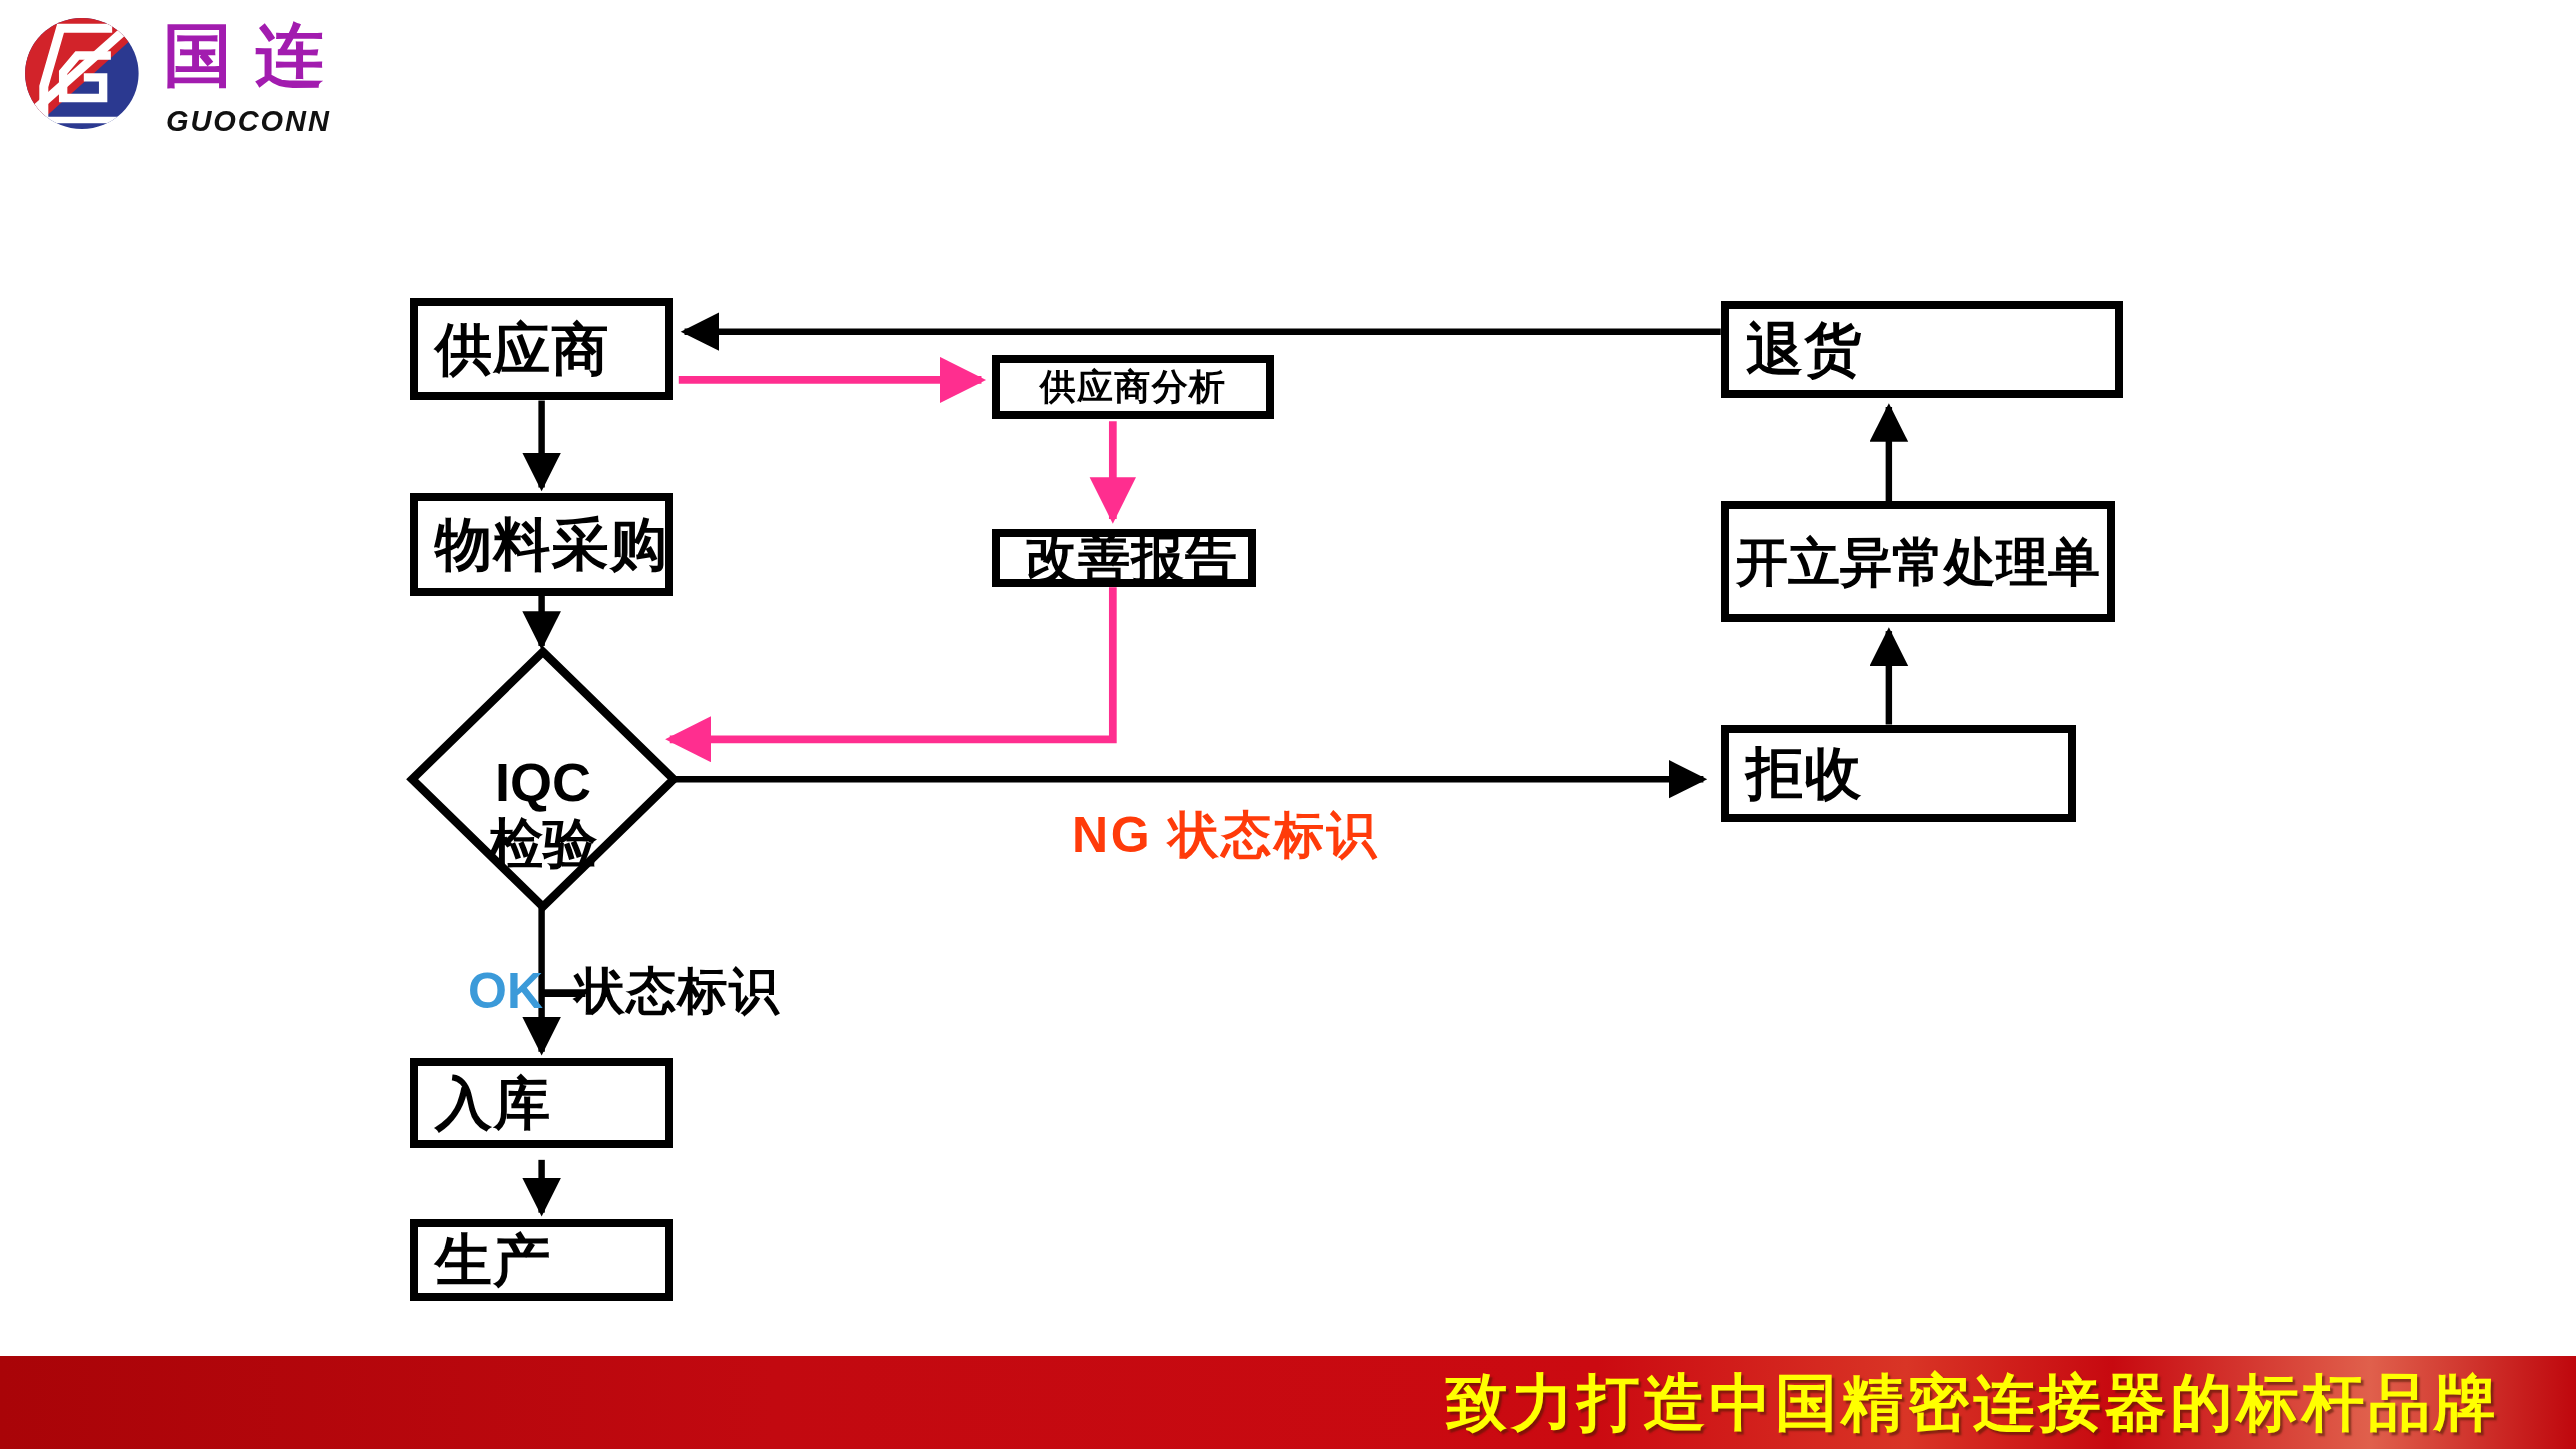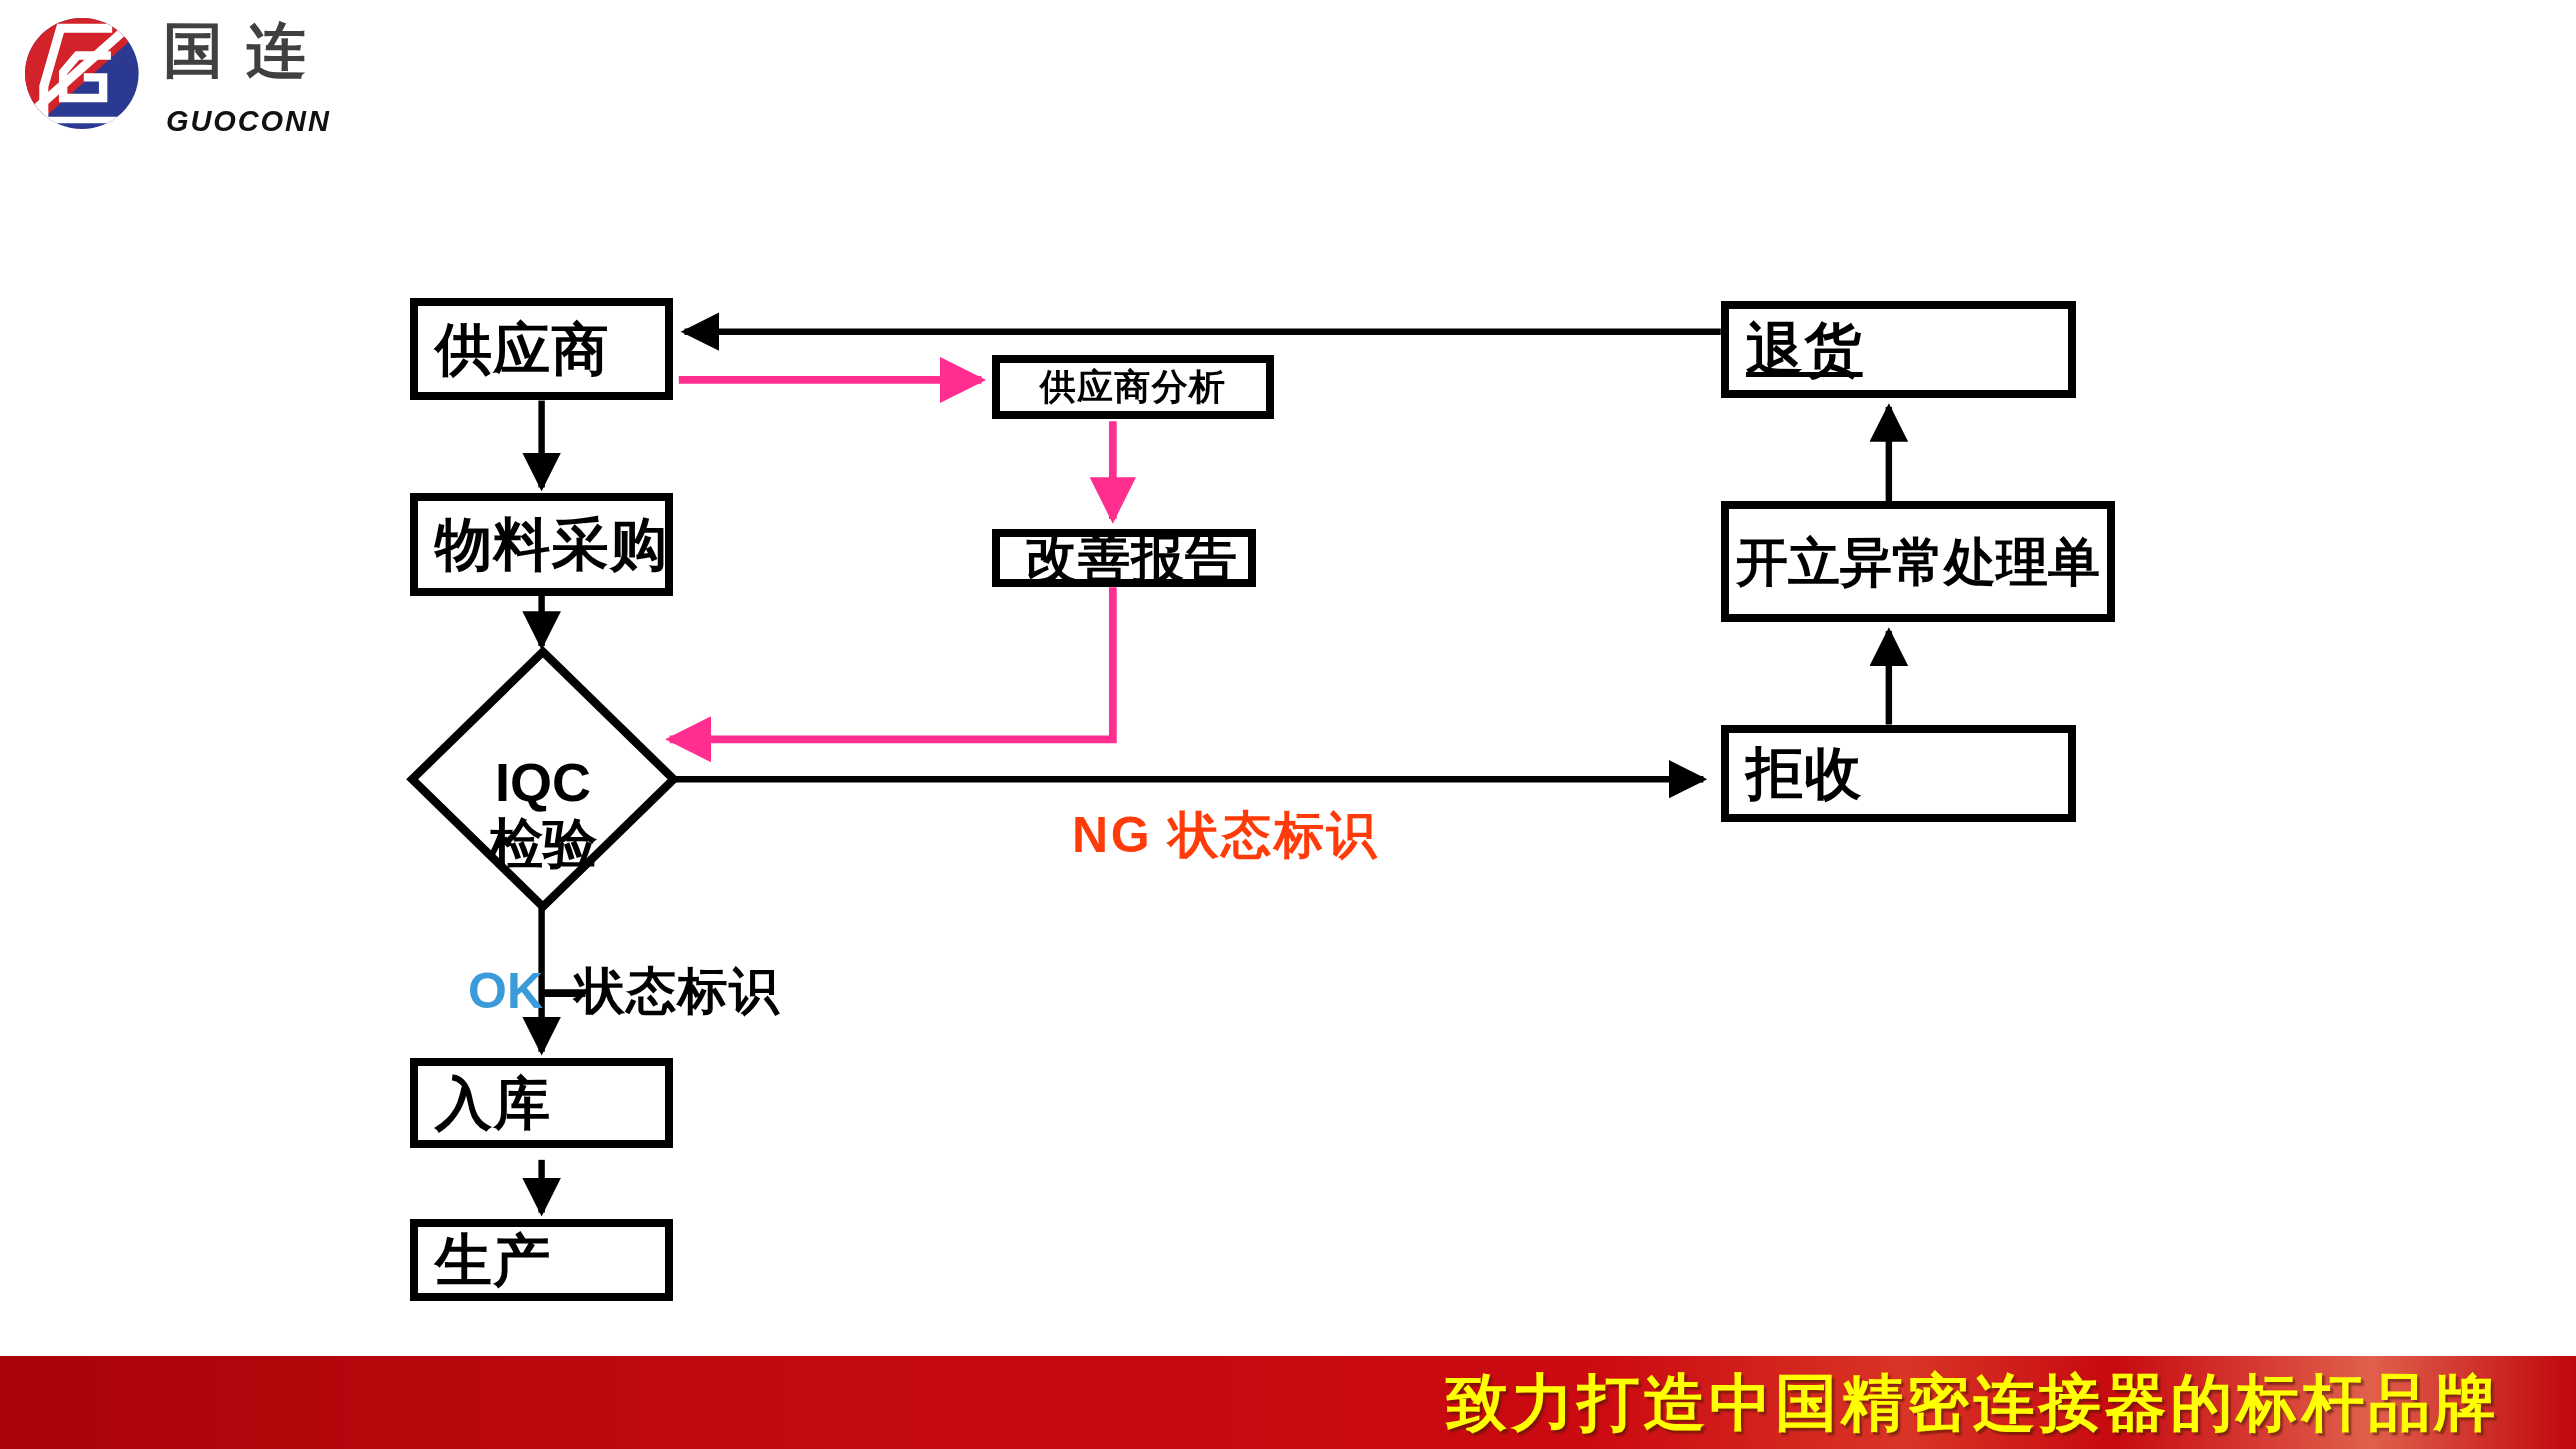--- a/index.html
+++ b/index.html
@@ -22,42 +22,42 @@
   .node.centered{justify-content:center;}
 
   #n-supplier {left:410px; top:298px;  width:263px; height:102px;}
   #n-purchase {left:410px; top:493px;  width:263px; height:103px;}
   #n-warehouse{left:410px; top:1058px; width:263px; height:90px;}
   #n-production{left:410px;top:1219px; width:263px; height:82px;}
 
   #n-analysis {left:992px;top:355px;  width:282px; height:64px; font-size:36px;}
   #n-report   {left:992px;top:529px;  width:264px; height:58px;  font-size:52px; padding-left:25px;}
 
-  #n-return   {left:1721px;top:301px;  width:355px; height:97px;text-decoration:underline;}
+  #n-return   {left:1721px;top:301px;  width:402px; height:97px;}
   #n-exception{left:1721px;top:501px;  width:394px; height:121px; font-size:52px; letter-spacing:0;}
   #n-reject   {left:1721px;top:725px; width:355px; height:97px;}
 
   .diamond-text{
     position:absolute;z-index:2;left:414px;top:686px;width:258px;height:187px;
     display:flex;flex-direction:column;align-items:center;justify-content:flex-end;
     font-weight:900;font-size:54px;line-height:1.12;color:#000;z-index:2;
   }
 
   
   .lbl{position:absolute;z-index:3;font-weight:900;line-height:1;white-space:nowrap;}
   #lbl-ng{left:1072px;top:810px;font-size:50px;color:#FF3B0A;letter-spacing:2.6px;}
   #lbl-ok{right:2033px;top:966px;font-size:50px;color:#3B9AD9;} 
   #lbl-ok-suffix{left:575px;top:966px;font-size:50px;color:#000000;letter-spacing:1.3px;}
 
   
   .logo{position:absolute;left:14px;top:9px;z-index:3;width:361px;height:142px;}
   .logo .emblem{position:absolute;left:0;top:0;}
   .logo .cn{
-    position:absolute;left:149px;top:11.6px;font-size:60px;font-weight:900;
-    letter-spacing:23px;color:#404040;line-height:1;
+    position:absolute;left:149px;top:11.6px;font-size:69px;font-weight:900;
+    letter-spacing:23px;color:#a21caf;line-height:1;
   }
   .logo .en{
     position:absolute;left:152px;top:98px;font-size:29px;font-weight:900;
     font-style:italic;color:#111;letter-spacing:1.9px;line-height:1;
   }
 
   
   .banner{
     position:absolute;left:0;top:1356px;width:2576px;height:93px;z-index:4;
     background:linear-gradient(90deg,#a90408 0%,#c20910 30%,#cb0a11 62%,#d93526 74%,#c70910 82%,#e0604c 92%,#bf070d 100%);

